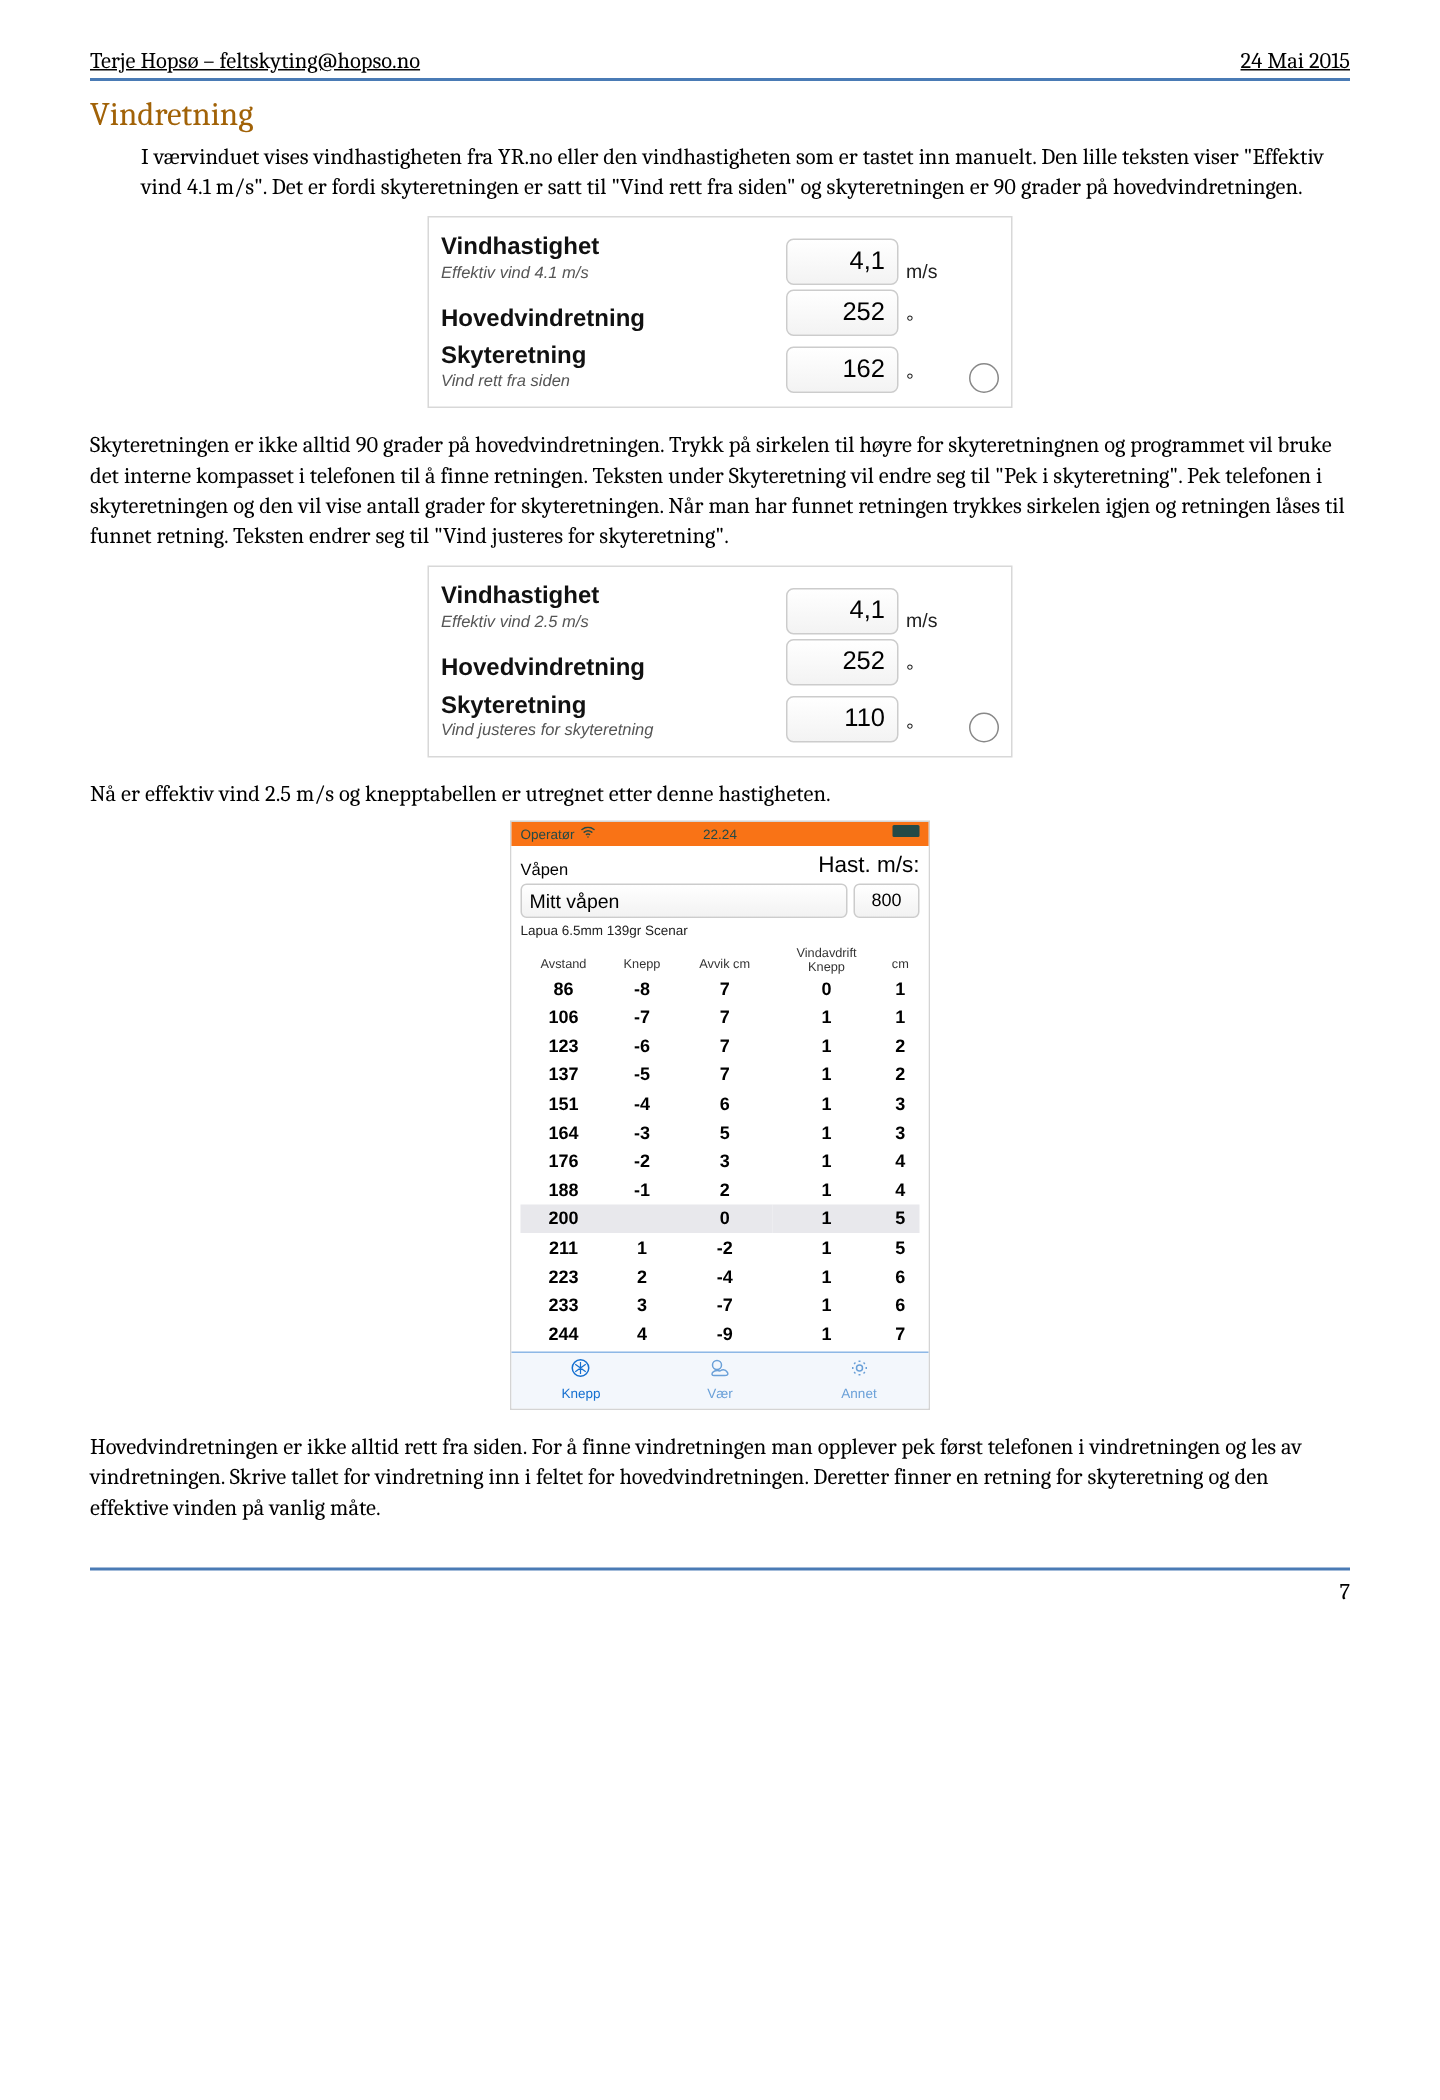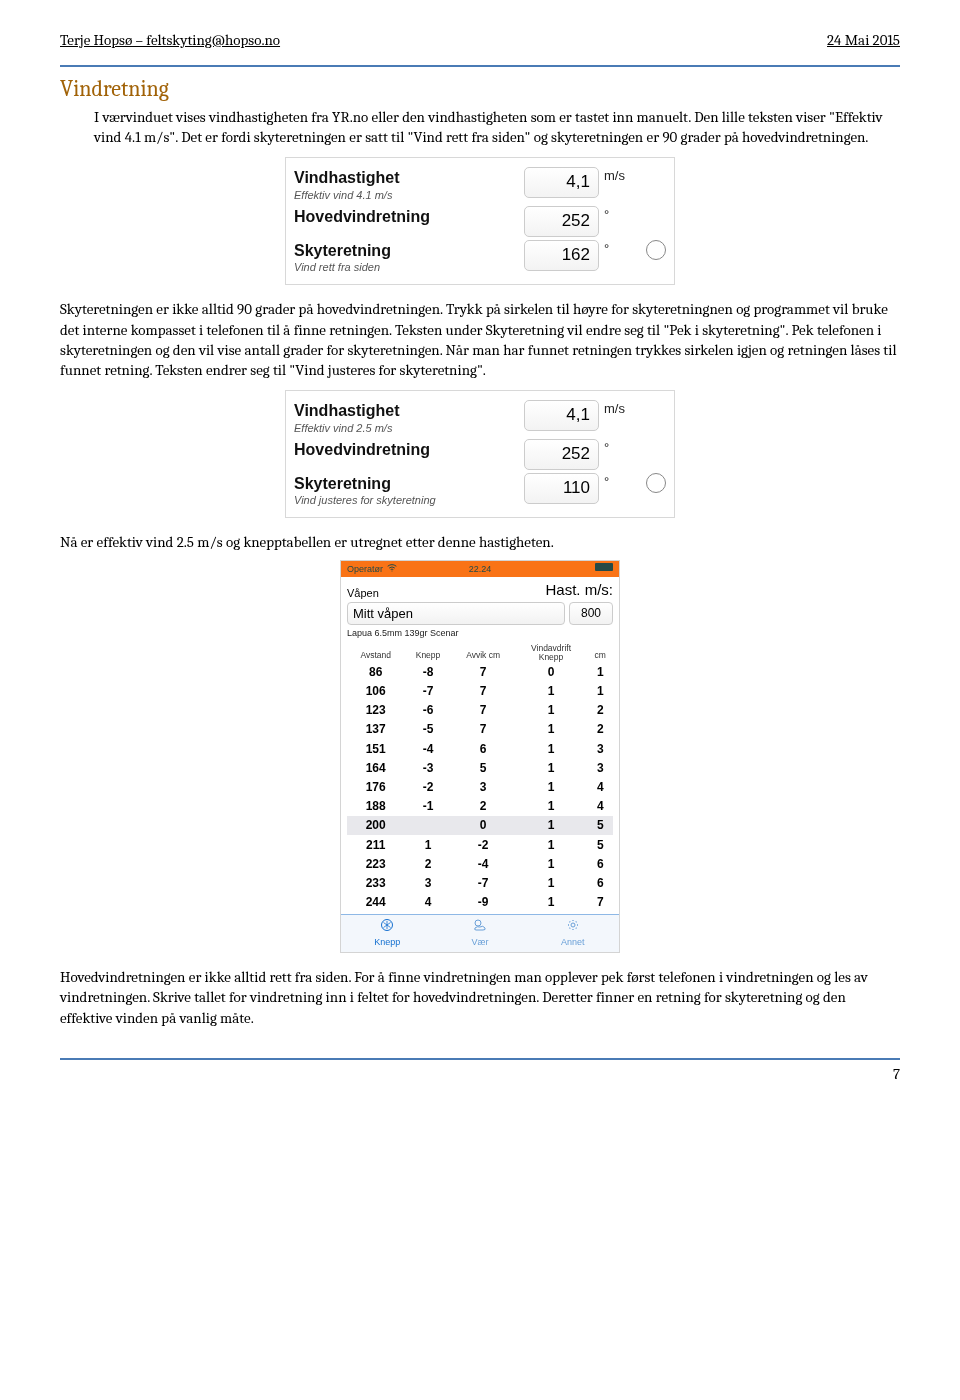--- a/index.html
+++ b/index.html
@@ -11,42 +11,42 @@
     padding: 30px 60px 20px 60px;
     color: #000;
     font-size: 15px;
     line-height: 1.35;
   }
   .doc-header {
     display: flex;
     justify-content: space-between;
     font-size: 15px;
     border-bottom: 2px solid #4a7bb5;
-    padding-bottom: 15px;
+    padding-bottom: 2px;
     margin-bottom: 8px;
     align-items: flex-end;
   }
   .doc-header .left { text-decoration: underline; }
   .doc-header .right { text-decoration: underline; }
   h1.section {
     color: #a16207;
     font-size: 22px;
     font-weight: normal;
     margin: 4px 0 2px 0;
   }
   p.body { margin: 0 0 4px 0; text-indent: 0; padding-left: 34px; }
   p.noindent { padding-left: 0; margin-top: 14px; }
   .wind-panel {
     width: 390px;
     margin: 10px auto 14px auto;
     border: 1px solid #d8d8d8;
     padding: 6px 8px;
     font-family: "Helvetica Neue", Arial, sans-serif;
   }
-  .wind-row { display: flex; align-items: flex-start; margin: 3px 0; }
+  .wind-row { display: flex; align-items: flex-end; margin: 3px 0; }
   .wind-label-col { flex: 1; }
   .wind-title { font-weight: 600; font-size: 16px; color: #111; }
   .wind-sub { font-style: italic; font-size: 11px; color: #555; margin-top: -1px; }
   .wind-value {
     width: 75px;
     text-align: right;
     border: 1px solid #ccc;
     border-radius: 5px;
     padding: 3px 8px;
     font-size: 17px;

